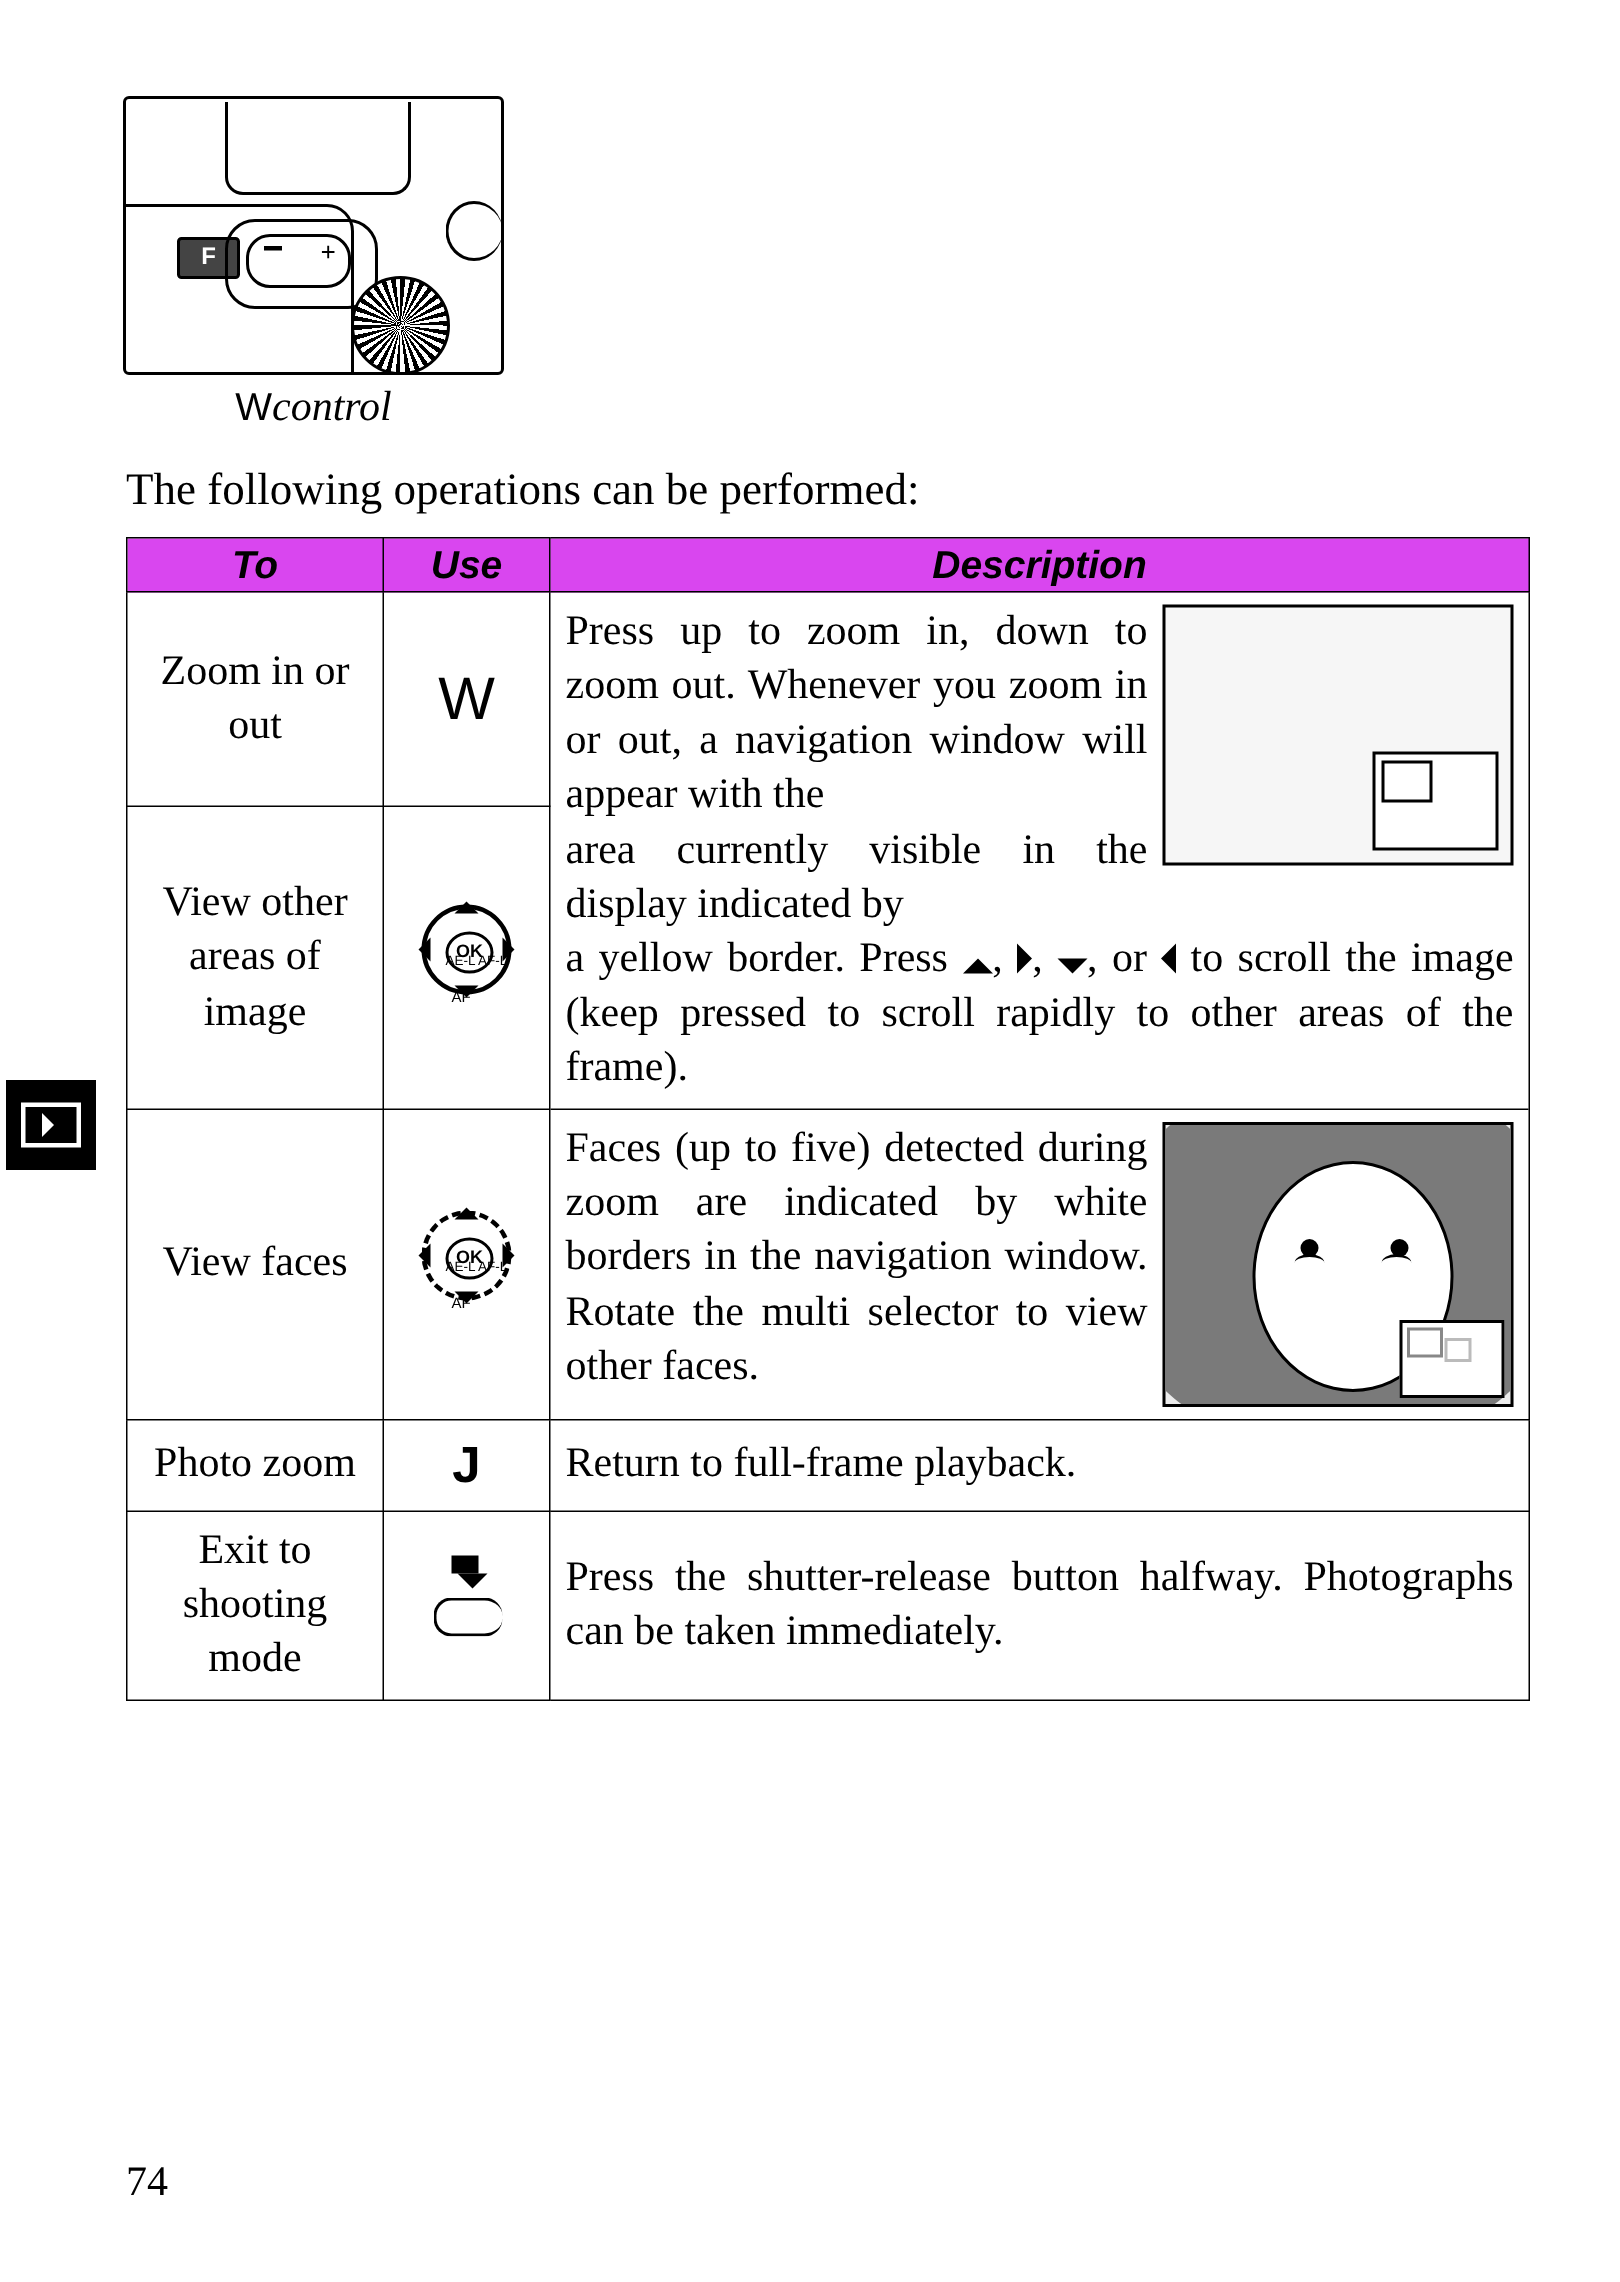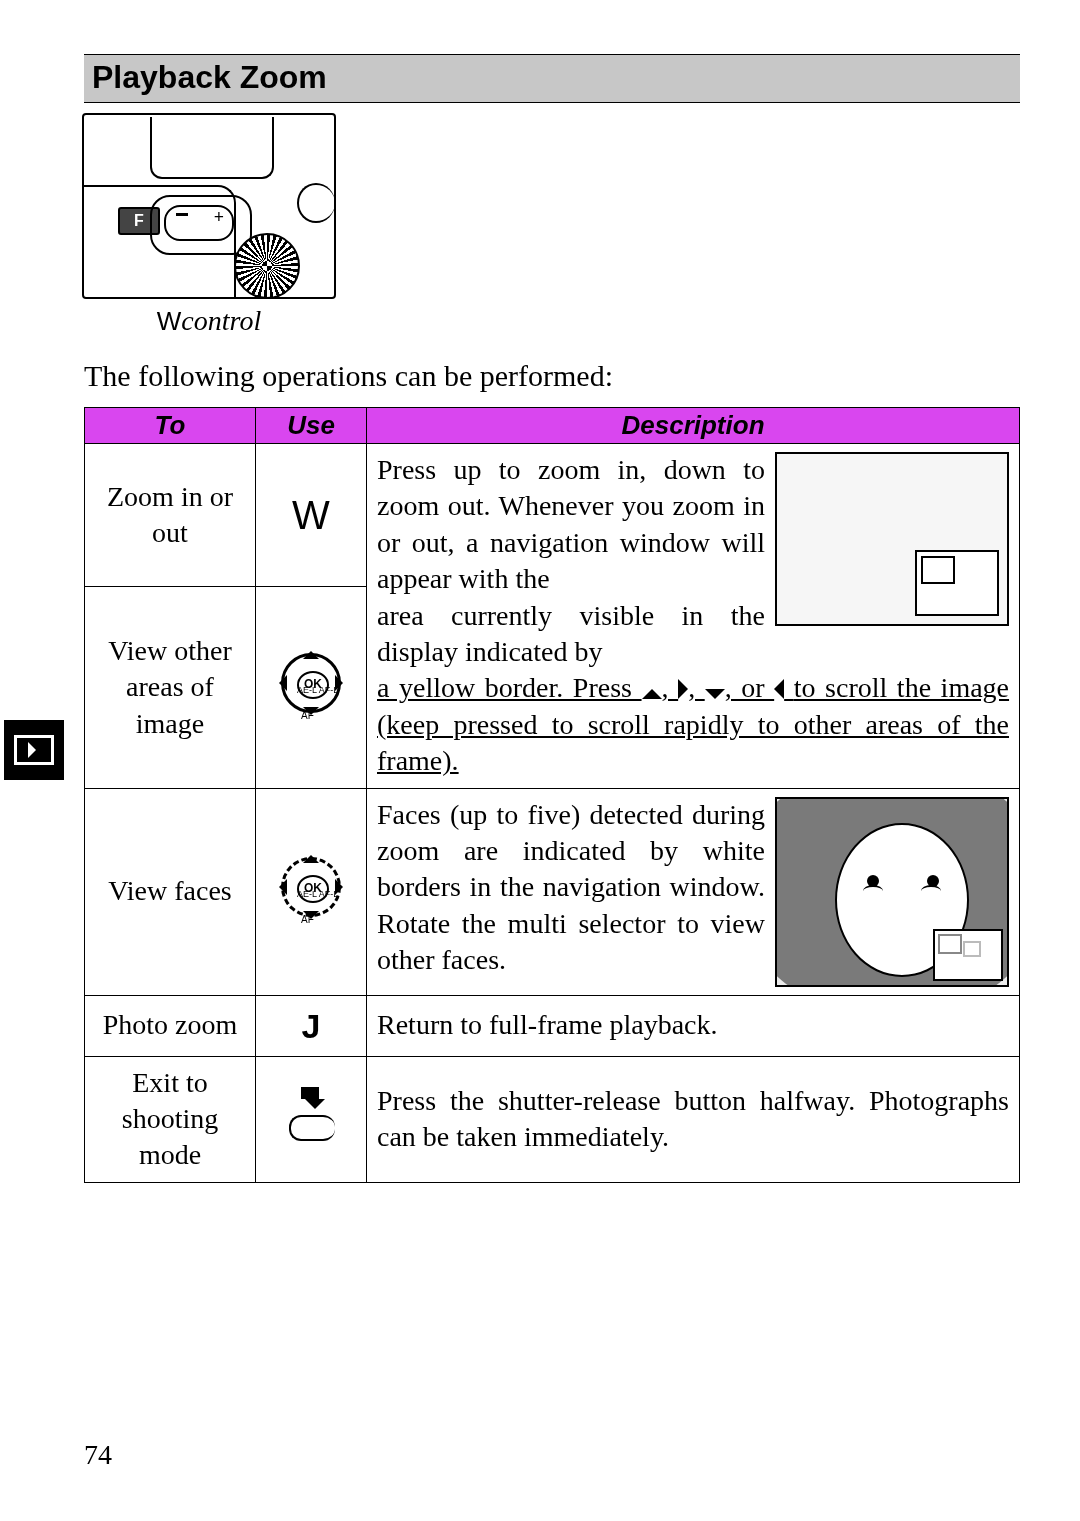--- a/index.html
+++ b/index.html
@@ -202,21 +202,20 @@
     position:absolute;left:84px;bottom:50px;font-size:28px;
   }
   .noborder-bottom{border-bottom:none !important;}
   .arrows-line{white-space:nowrap;}
 </style>
 </head>
 <body>
 
 <div class="page">
 
-  <div class="section-heading">Playback Zoom</div>
 
   <div class="intro-row">
     <div class="intro-fig">
       <div class="camera">
         <div class="top"></div>
         <div class="F">F</div>
         <div class="zoombar">
             <div class="minus"></div>
             <div class="plus">+</div>
           </div>
@@ -249,21 +248,21 @@
           <div style="flex:1;">
             <span class="just">Press up to zoom in, down to zoom out. Whenever you zoom in or out, a navigation win­dow will appear with the </span>
             <span class="just">area currently visible in the display indicated by </span>
           </div>
           <div class="nav-thumb">
             <div class="inner">
                   <div class="focus"></div>
                 </div>
           </div>
         </div>
-        <div style="text-align:justify;text-decoration:underline;">
+        <div style="text-align:justify;">
           <span>a yellow border. Press </span>
           <span class="arrows-line">
             <span class="arrow up"></span><span>, </span>
             <span class="arrow right"></span><span>, </span>
             <span class="arrow down"></span><span>, or </span>
             <span class="arrow left"></span>
           </span>
           <span> to scroll the image (keep pressed to scroll rapidly to other areas of the frame).</span>
         </div>
       </td>

